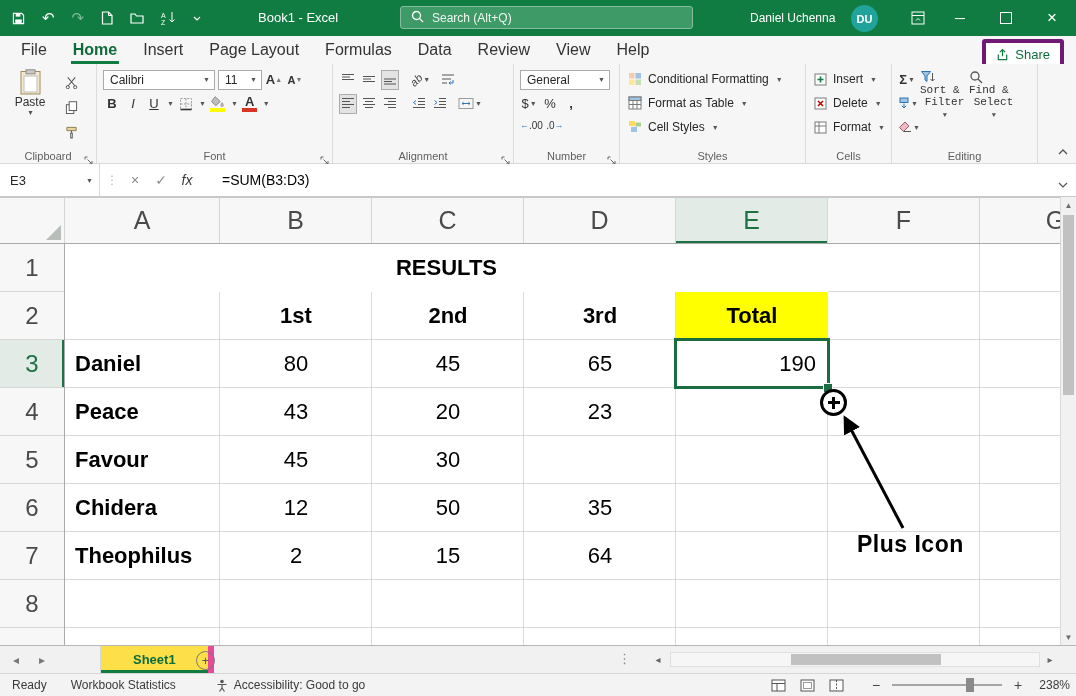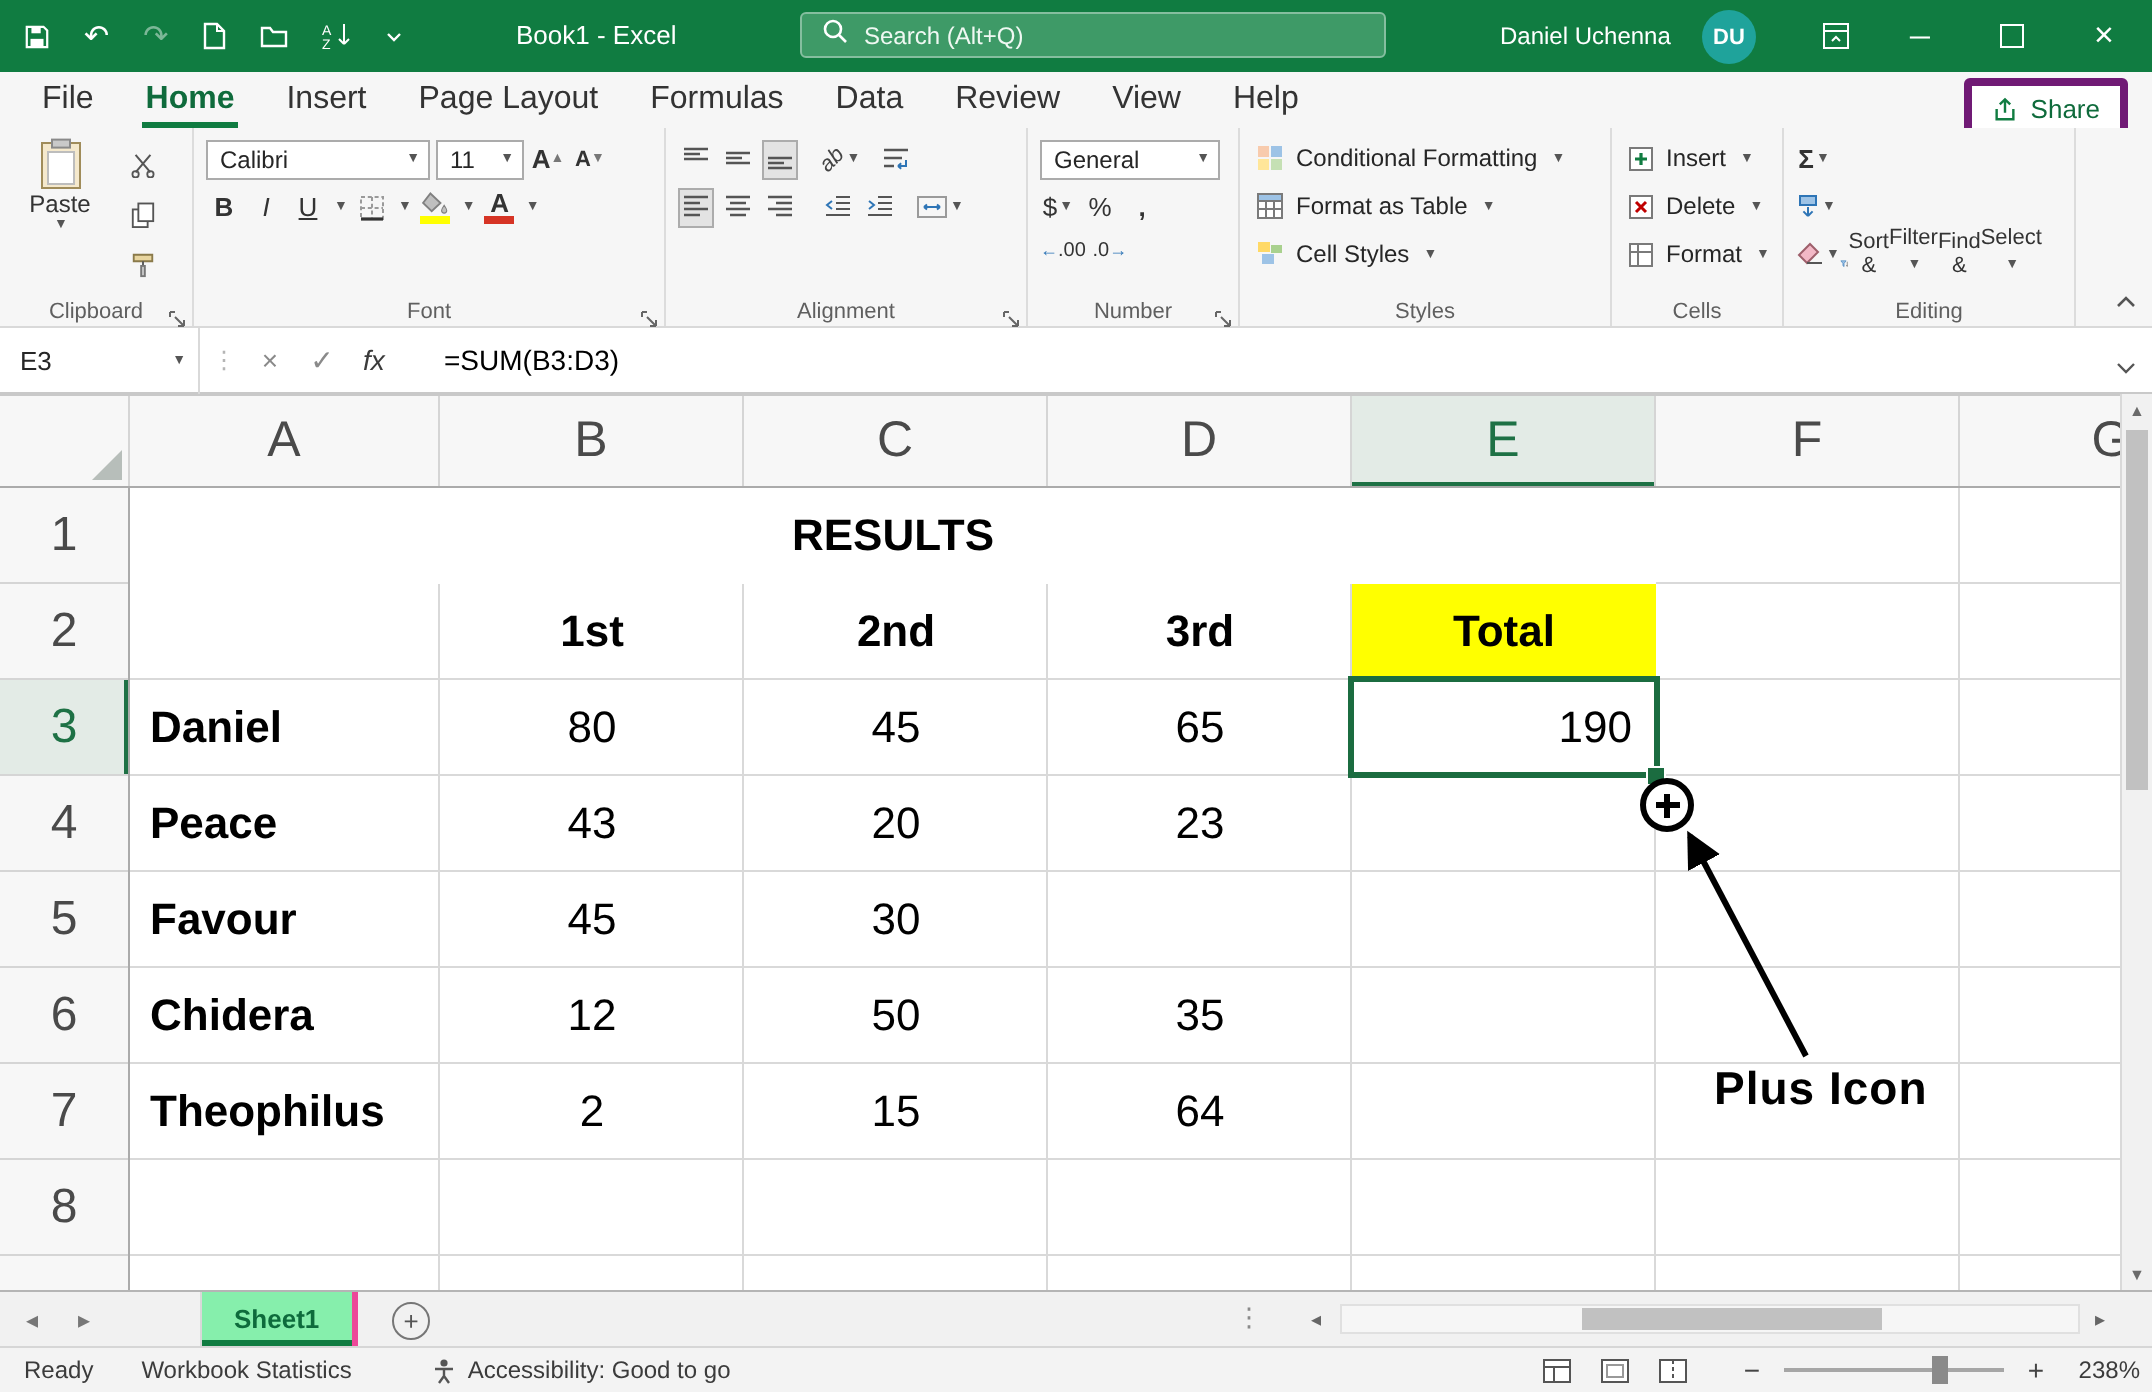--- a/index.html
+++ b/index.html
@@ -35,21 +35,21 @@
   .paste-big{display:flex;flex-direction:column;align-items:center;width:48px;margin-top:2px;font-size:12px;color:#333;}
   .clip-mini{display:flex;flex-direction:column;gap:5px;margin:5px 0 0 8px;}
   .bld{font-weight:700;}
   .itl{font-style:italic;}
   .und{text-decoration:underline;}
   .af{font-size:13px;font-weight:600;color:#333;}
   .colorbar{display:block;width:15px;height:4px;margin-top:1px;}
   .vstack{display:flex;flex-direction:column;align-items:center;line-height:11px;}
   .ori{display:inline-block;transform:rotate(-45deg);font-size:11px;color:#444;font-style:italic;}
   .stylerow{display:flex;align-items:center;gap:6px;height:24px;font-size:12px;color:#262626;padding-left:2px;white-space:nowrap;}
-  .vbig{width:49px;display:flex;align-items:flex-end;font-size:11px;line-height:12px;color:#333;margin-top:3px;text-align:center;}
+  .vbig{width:49px;display:flex;flex-direction:column;align-items:flex-start;font-size:11px;line-height:12px;color:#333;margin-top:3px;text-align:center;font-family:Liberation Mono, monospace;}
   .collapse-btn{position:absolute;right:8px;bottom:4px;}
   
   .formula-bar{position:absolute;left:0;top:164px;width:1076px;height:33px;background:#fff;border-bottom:1px solid #C9C9C9;box-sizing:border-box;display:flex;align-items:center;}
   .name-box{width:100px;height:33px;display:flex;align-items:center;justify-content:space-between;padding:0 6px 0 10px;border-right:1px solid #D9D9D9;box-sizing:border-box;font-size:13px;color:#262626;}
   .fbtn{width:26px;text-align:center;font-size:14px;color:#8a8a8a;}
   .fx{font-family:Liberation Sans, sans-serif;font-style:italic;color:#3b3b3b;font-size:14px;}
   .formula-text{margin-left:22px;font-size:14px;color:#000;}
   .fb-expand{position:absolute;right:8px;top:10px;}
   .grip{color:#B5B5B5;font-size:12px;margin:0 4px 0 6px;}
   
@@ -78,21 +78,21 @@
   .vs-thumb{position:absolute;left:2px;top:18px;width:11px;height:180px;background:#C1C1C1;}
   
   .plus-circle{position:absolute;left:820px;top:389px;width:21px;height:21px;border:3px solid #000;border-radius:50%;background:#fff;z-index:10;}
   .plus-circle::before{content:"";position:absolute;left:4.5px;top:9px;width:12px;height:3px;background:#000;}
   .plus-circle::after{content:"";position:absolute;left:9px;top:4.5px;width:3px;height:12px;background:#000;}
   .anno-arrow{position:absolute;left:833px;top:404px;z-index:10;}
   .anno-label{position:absolute;left:857px;top:531px;font-size:23px;font-weight:800;color:#000;z-index:10;letter-spacing:.5px;}
   
   .sheetbar{position:absolute;left:0;top:645px;width:1076px;height:28px;background:#F1F1F1;border-top:1px solid #B5B5B5;box-sizing:border-box;}
   .nav-arrow{position:absolute;top:0;height:27px;display:flex;align-items:center;justify-content:center;width:24px;color:#777;font-size:12px;}
-  .sheet-tab{position:absolute;left:100px;top:0;height:27px;background:#86efac;display:flex;align-items:center;padding:0 16px;font-size:13px;font-weight:700;color:#0E6B3C;border-left:1px solid #D8D8D8;border-right:3px solid #ec4899;box-shadow:inset 0 -3px 0 #107C41;box-sizing:border-box;}
+  .sheet-tab{position:absolute;left:100px;top:0;height:27px;background:#fde047;display:flex;align-items:center;padding:0 32px;font-size:13px;font-weight:700;color:#0E6B3C;border-left:1px solid #D8D8D8;border-right:6px solid #ec4899;box-shadow:inset 0 -3px 0 #107C41;box-sizing:border-box;}
   .add-sheet{position:absolute;left:196px;top:5px;width:17px;height:17px;border:1px solid #767676;border-radius:50%;color:#555;display:flex;align-items:center;justify-content:center;font-size:13px;line-height:1;}
   .splitter{position:absolute;left:618px;top:5px;color:#8a8a8a;font-size:13px;}
   .hs-arrow{position:absolute;top:5px;width:16px;height:17px;display:flex;align-items:center;justify-content:center;color:#666;font-size:10px;background:#F1F1F1;}
   .hs-track{position:absolute;left:670px;top:6px;width:370px;height:15px;background:#F6F6F6;border:1px solid #E0E0E0;box-sizing:border-box;}
   .hs-thumb{position:absolute;left:120px;top:1px;width:150px;height:11px;background:#C1C1C1;}
   
   .statusbar{position:absolute;left:0;top:673px;width:1076px;height:23px;background:#F3F3F3;border-top:1px solid #D6D6D6;box-sizing:border-box;font-size:12px;color:#3b3b3b;}
   .sb-left{position:absolute;left:0;top:0;height:22px;display:flex;align-items:center;}
   .sb-item{margin-left:24px;white-space:nowrap;display:flex;align-items:center;gap:6px;}
   .sb-item:first-child{margin-left:12px;}

